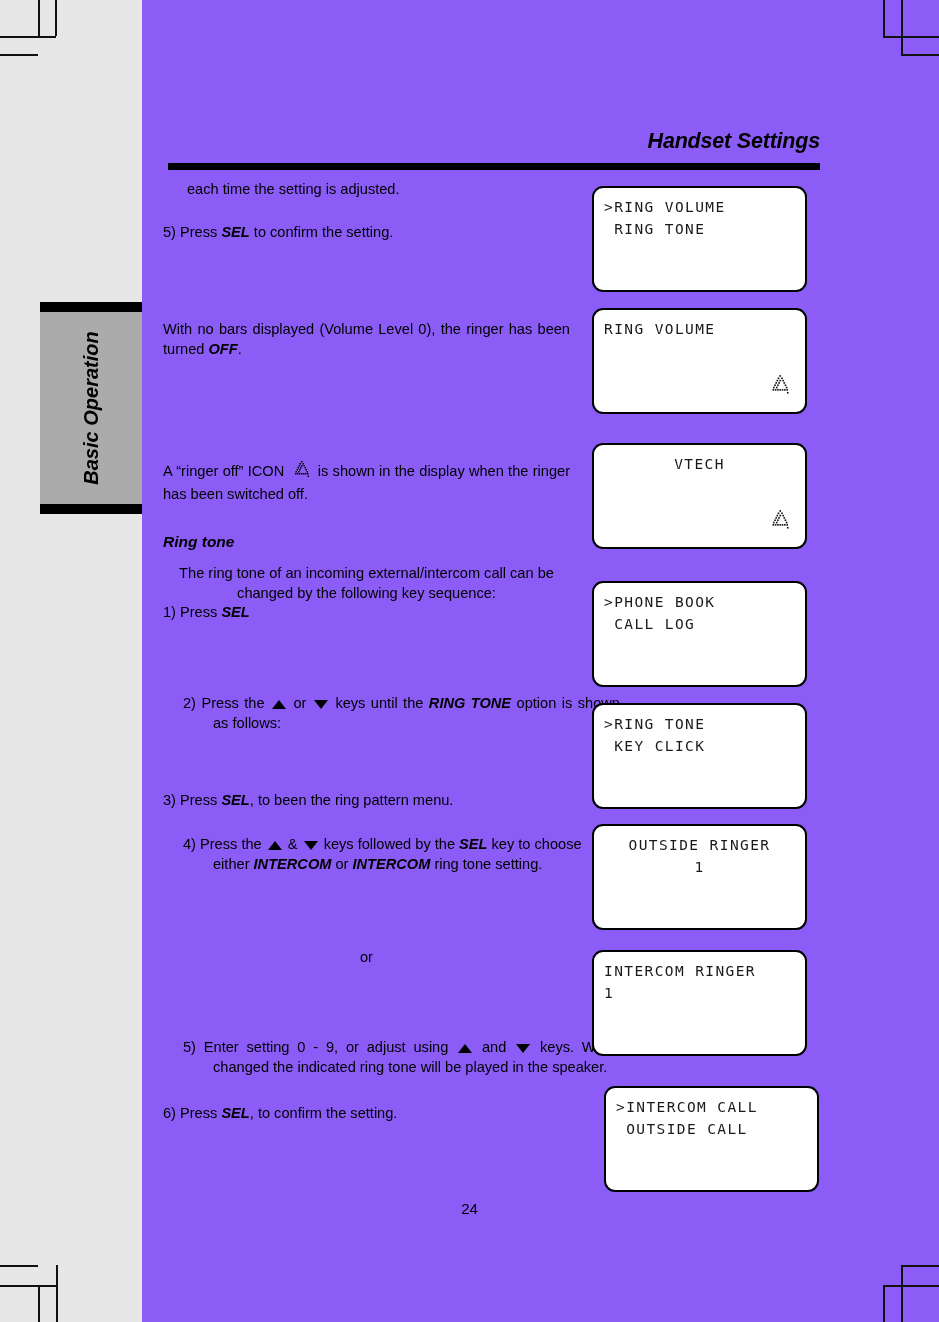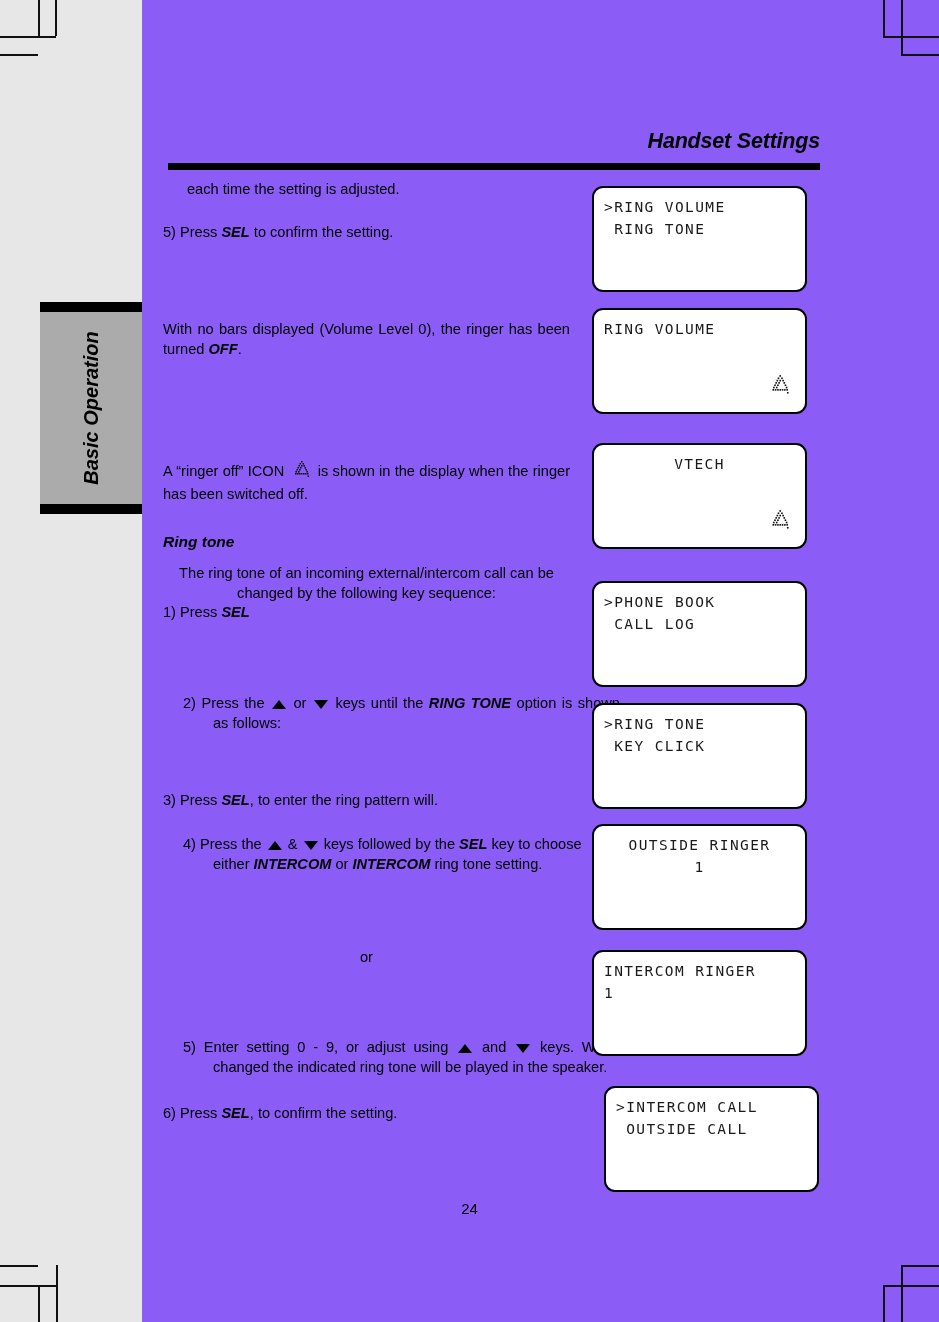--- a/index.html
+++ b/index.html
@@ -297,21 +297,21 @@
 
     <div class="para nojust" style="top:423px;">
       <span>1) Press </span><b class="bi">SEL</b>
     </div>
 
     <div class="para hang2" style="top:514px;">
       <span>2) Press the </span><span class="tri tri-up"></span><span> or </span><span class="tri tri-down"></span><span> keys until the </span><b class="bi">RING TONE</b><span> option is shown as follows:</span>
     </div>
 
     <div class="para nojust hang" style="top:611px;">
-      <span>3) Press </span><b class="bi">SEL</b><span>, to enter the ring pattern will.</span>
+      <span>3) Press </span><b class="bi">SEL</b><span>, to been the ring pattern menu.</span>
     </div>
 
     <div class="para nojust hang2" style="top:655px;">
       <span>4)  Press the </span><span class="tri tri-up"></span><span> &amp; </span><span class="tri tri-down"></span><span> keys followed by the </span><b class="bi">SEL</b><span> key to choose either </span><b class="bi">INTERCOM</b><span> or </span><b class="bi">INTERCOM</b><span> ring tone setting.</span>
     </div>
 
     <div class="para centered" style="top:768px;">or</div>
 
     <div class="para hang2" style="top:858px;">
       <span>5) Enter setting 0 - 9, or adjust using </span><span class="tri tri-up"></span><span> and </span><span class="tri tri-down"></span><span> keys. When changed the indicated ring tone will be played in the speaker.</span>

